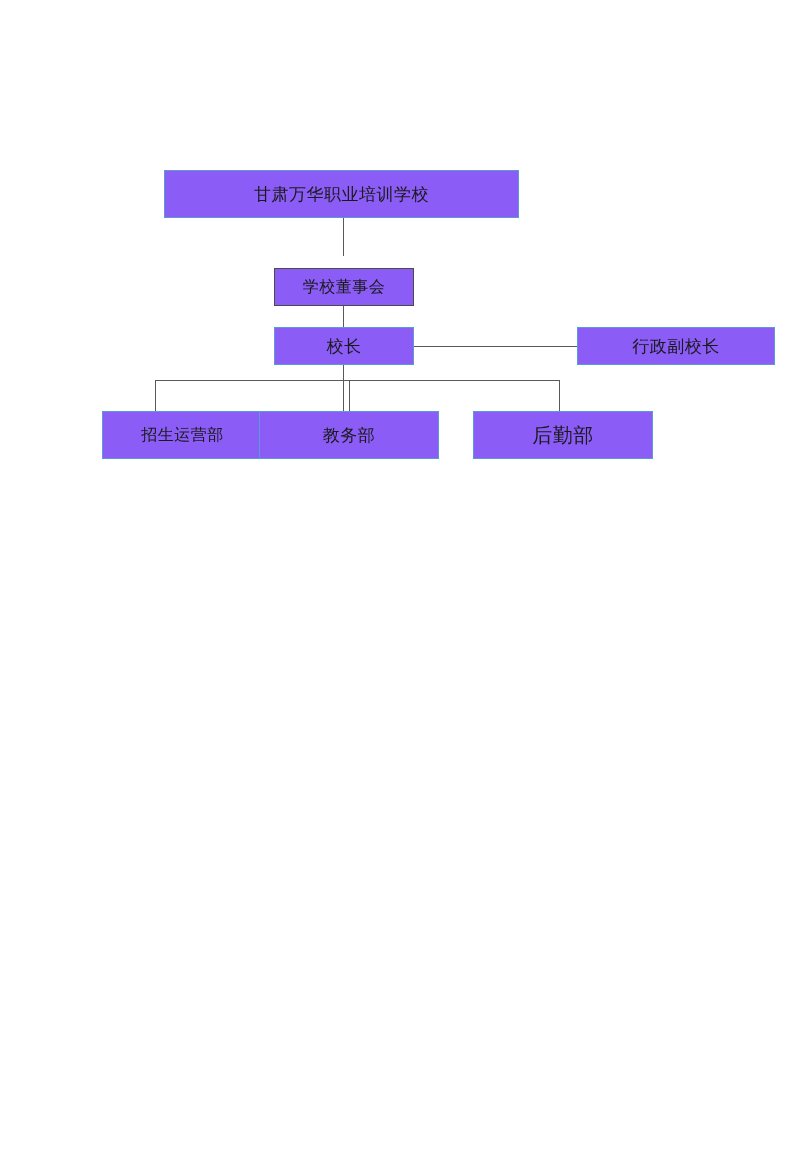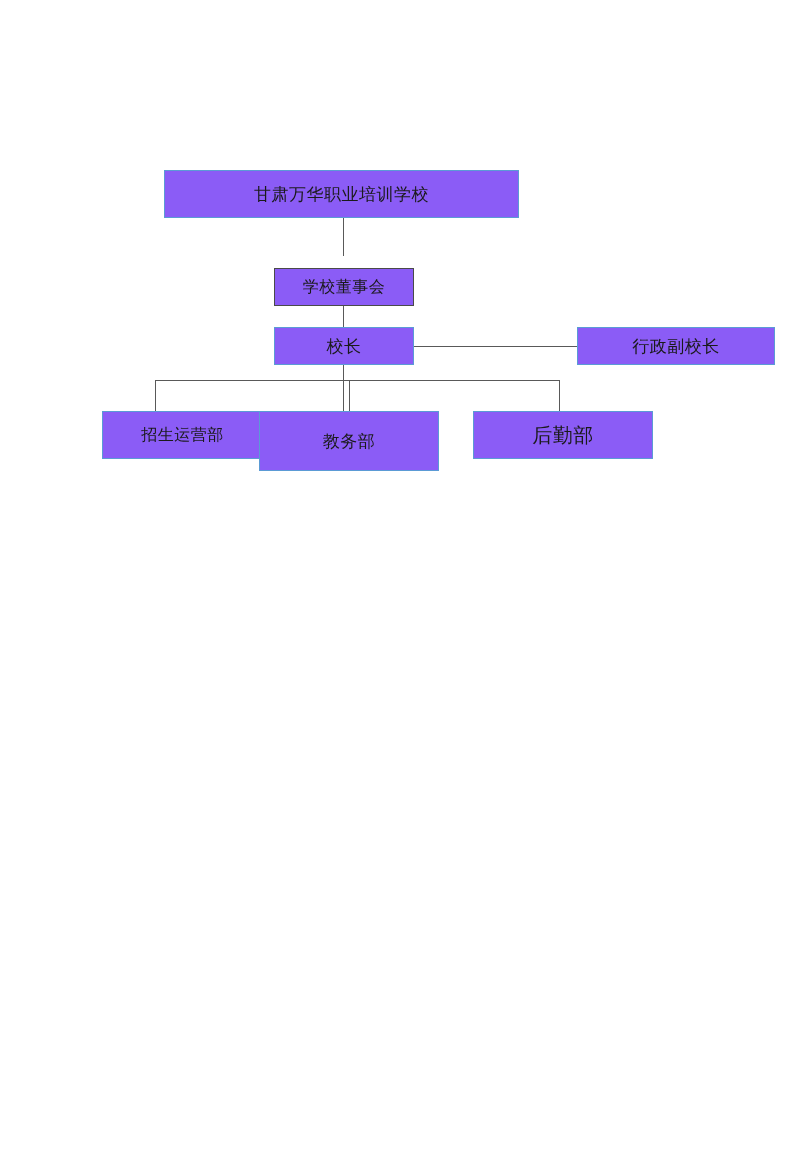--- a/index.html
+++ b/index.html
@@ -73,17 +73,17 @@
   <div class="node node-blue" style="left:164px; top:170px; width:355px; height:48px; font-size:17px;">甘肃万华职业培训学校</div>
 
   <div class="node node-dark" style="left:274px; top:256px; width:140px; height:38px; font-size:16px;">学校董事会</div>
 
   <div class="node node-blue" style="left:274px; top:327px; width:140px; height:38px; font-size:17px;">校长</div>
 
   <div class="node node-blue" style="left:577px; top:327px; width:198px; height:38px; font-size:17px;">行政副校长</div>
 
   <div class="node node-blue" style="left:66px; top:411px; width:161px; height:48px; font-size:16px;margin-left:36px;">招生运营部</div>
 
-  <div class="node node-blue" style="left:259px; top:411px; width:180px; height:60px; font-size:17px;">教务部</div>
+  <div class="node node-blue" style="left:259px; top:411px; width:180px; height:48px; font-size:17px;">教务部</div>
 
   <div class="node node-blue" style="left:473px; top:411px; width:180px; height:48px; font-size:20px;">后勤部</div>
 
 </div>
 
 </body></html>

